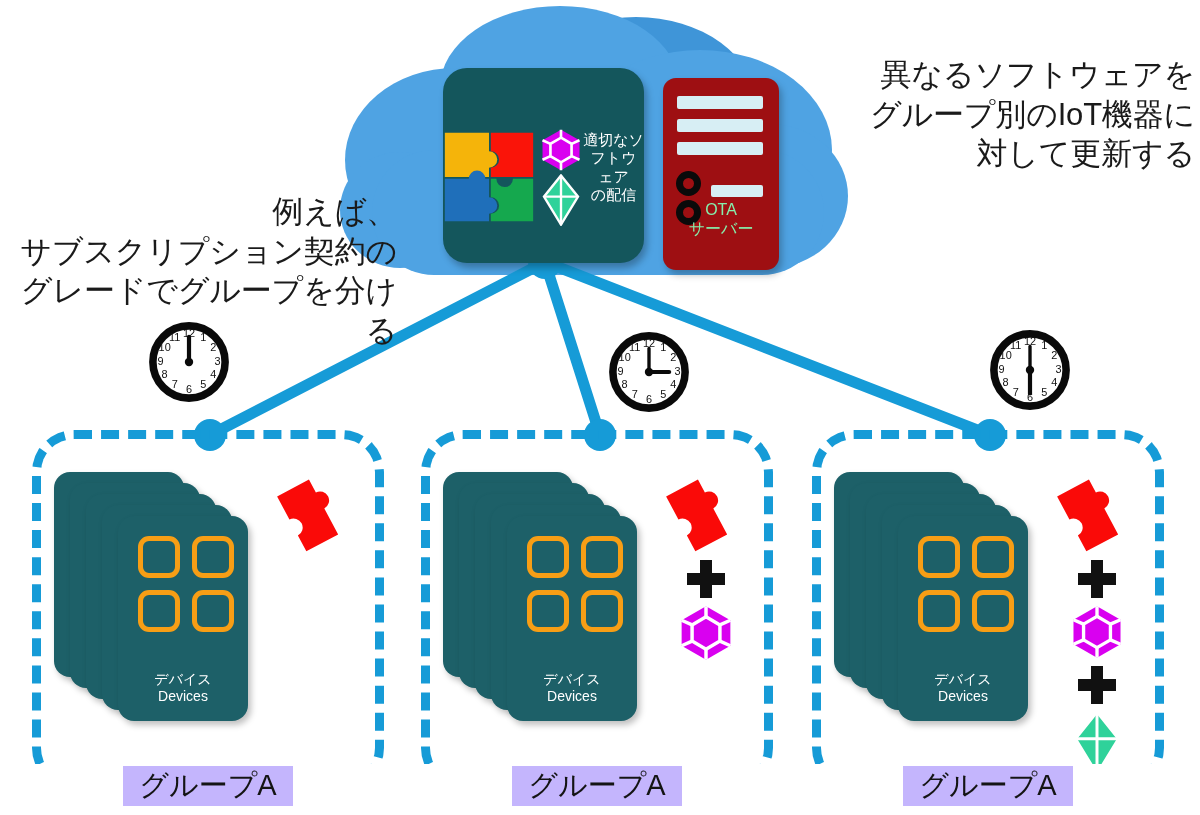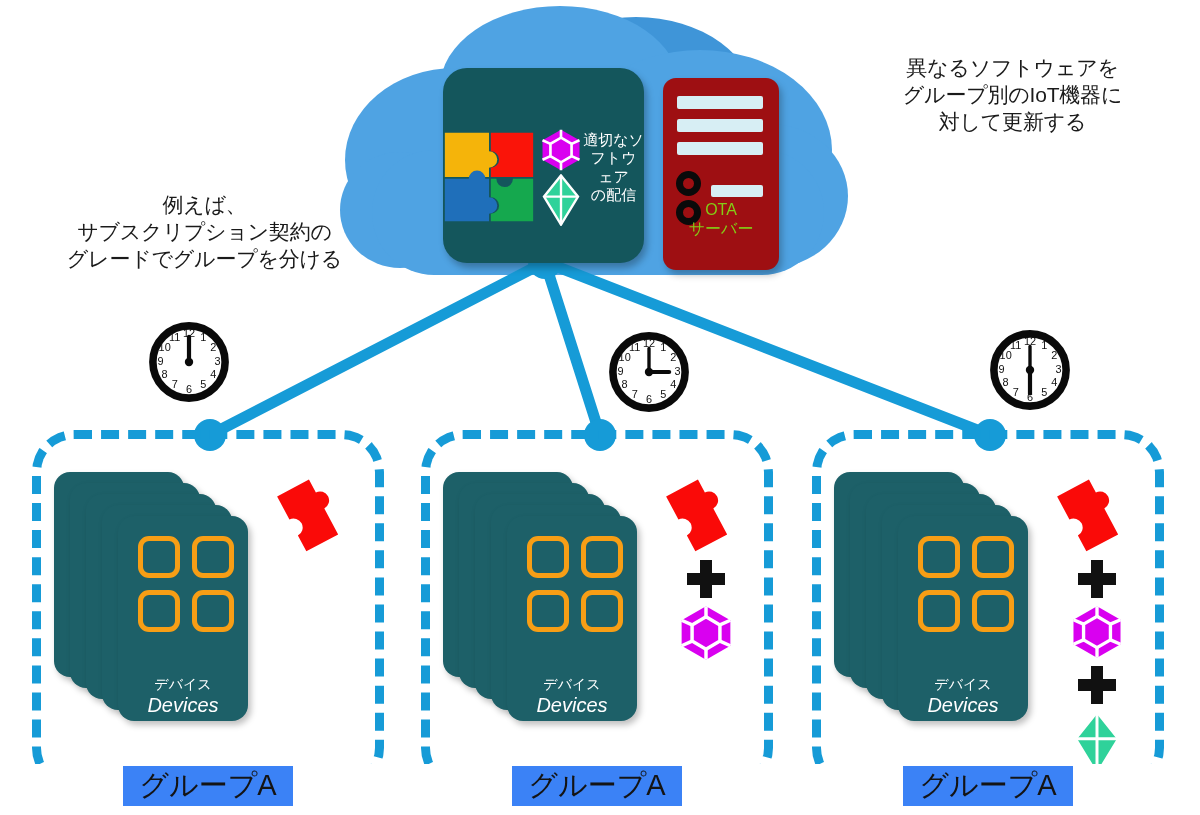--- a/index.html
+++ b/index.html
@@ -14,23 +14,23 @@
     height:815px;
     overflow:hidden;
     background:#ffffff;
   }
   .abs{position:absolute;}
 
   
   .note{
     position:absolute;
     color:#1a1a1a;
-    font-size:21px;
+    font-size:31px;
     line-height:1.28;
-    text-align:center;
+    text-align:right;
     white-space:pre-line;
     letter-spacing:-0.2px;
   }
   #note-right{ left:830px; top:55px; width:365px; }
   #note-left { left:12px;  top:192px; width:385px; }
 
   
   #cloud-layer{ left:0; top:0; width:1200px; height:815px; pointer-events:none;}
 
   
@@ -67,21 +67,21 @@
   .srv-bar{
     position:absolute; background:#d7eef4; border-radius:2px;
     left:14px; width:86px; height:13px;
   }
   .srv-dot{
     position:absolute; width:25px; height:25px; border-radius:50%;
     border:7px solid #0a0a0a; background:#9e0f12; box-sizing:border-box;
   }
   #ota-label{
     position:absolute; left:0; top:122px; width:116px;
-    color:#84cc16; font-size:16px; line-height:1.2; text-align:center;
+    color:#86efac; font-size:16px; line-height:1.2; text-align:center;
     white-space:pre-line;
   }
 
   
   #links{ left:0; top:0; width:1200px; height:815px; }
 
   
   .clock{ position:absolute; width:84px; height:84px; }
 
   
@@ -102,46 +102,46 @@
   .group-label{
     position:absolute;
     left:0; width:352px;
     top:334px;
     text-align:center;
     font-size:29px;
     color:#141414;
     background:#ffffff;
     padding:2px 0;
   }
-  .group-label span{ background:#3b82f6; padding:0 16px; display:inline-block;}
+  .group-label span{ background:#c4b5fd; padding:0 16px; display:inline-block;}
 
   
   .dev-stack{ position:absolute; left:22px; top:42px; width:200px; height:250px;}
   .dev-card{
     position:absolute;
     width:130px; height:205px;
     background:#1d6068;
     border-radius:16px;
     box-shadow:3px 4px 6px rgba(0,0,0,.25);
   }
   .dev-card .grid{
     position:absolute; left:20px; top:20px;
     display:grid; grid-template-columns:42px 42px; grid-template-rows:42px 42px;
     gap:12px;
   }
   .dev-card .grid i{
     display:block; border:5px solid #f79e15; border-radius:11px; box-sizing:border-box;
     width:42px; height:42px;
   }
   .dev-label{
-    position:absolute; left:0; bottom:4px; width:130px;
+    position:absolute; left:0; bottom:16px; width:130px;
     text-align:center; color:#ffffff; line-height:1.2;
   }
   .dev-label .jp{ font-size:14px; display:block;}
-  .dev-label .en{ font-size:20px; display:block;font-style:italic;}
+  .dev-label .en{ font-size:14px; display:block;}
 
   
   .sw-col{
     position:absolute;
     right:24px; top:36px;
     width:86px;
     display:flex; flex-direction:column; align-items:center;
   }
   .plus{
     width:38px; height:38px; position:relative; margin:6px 0;

